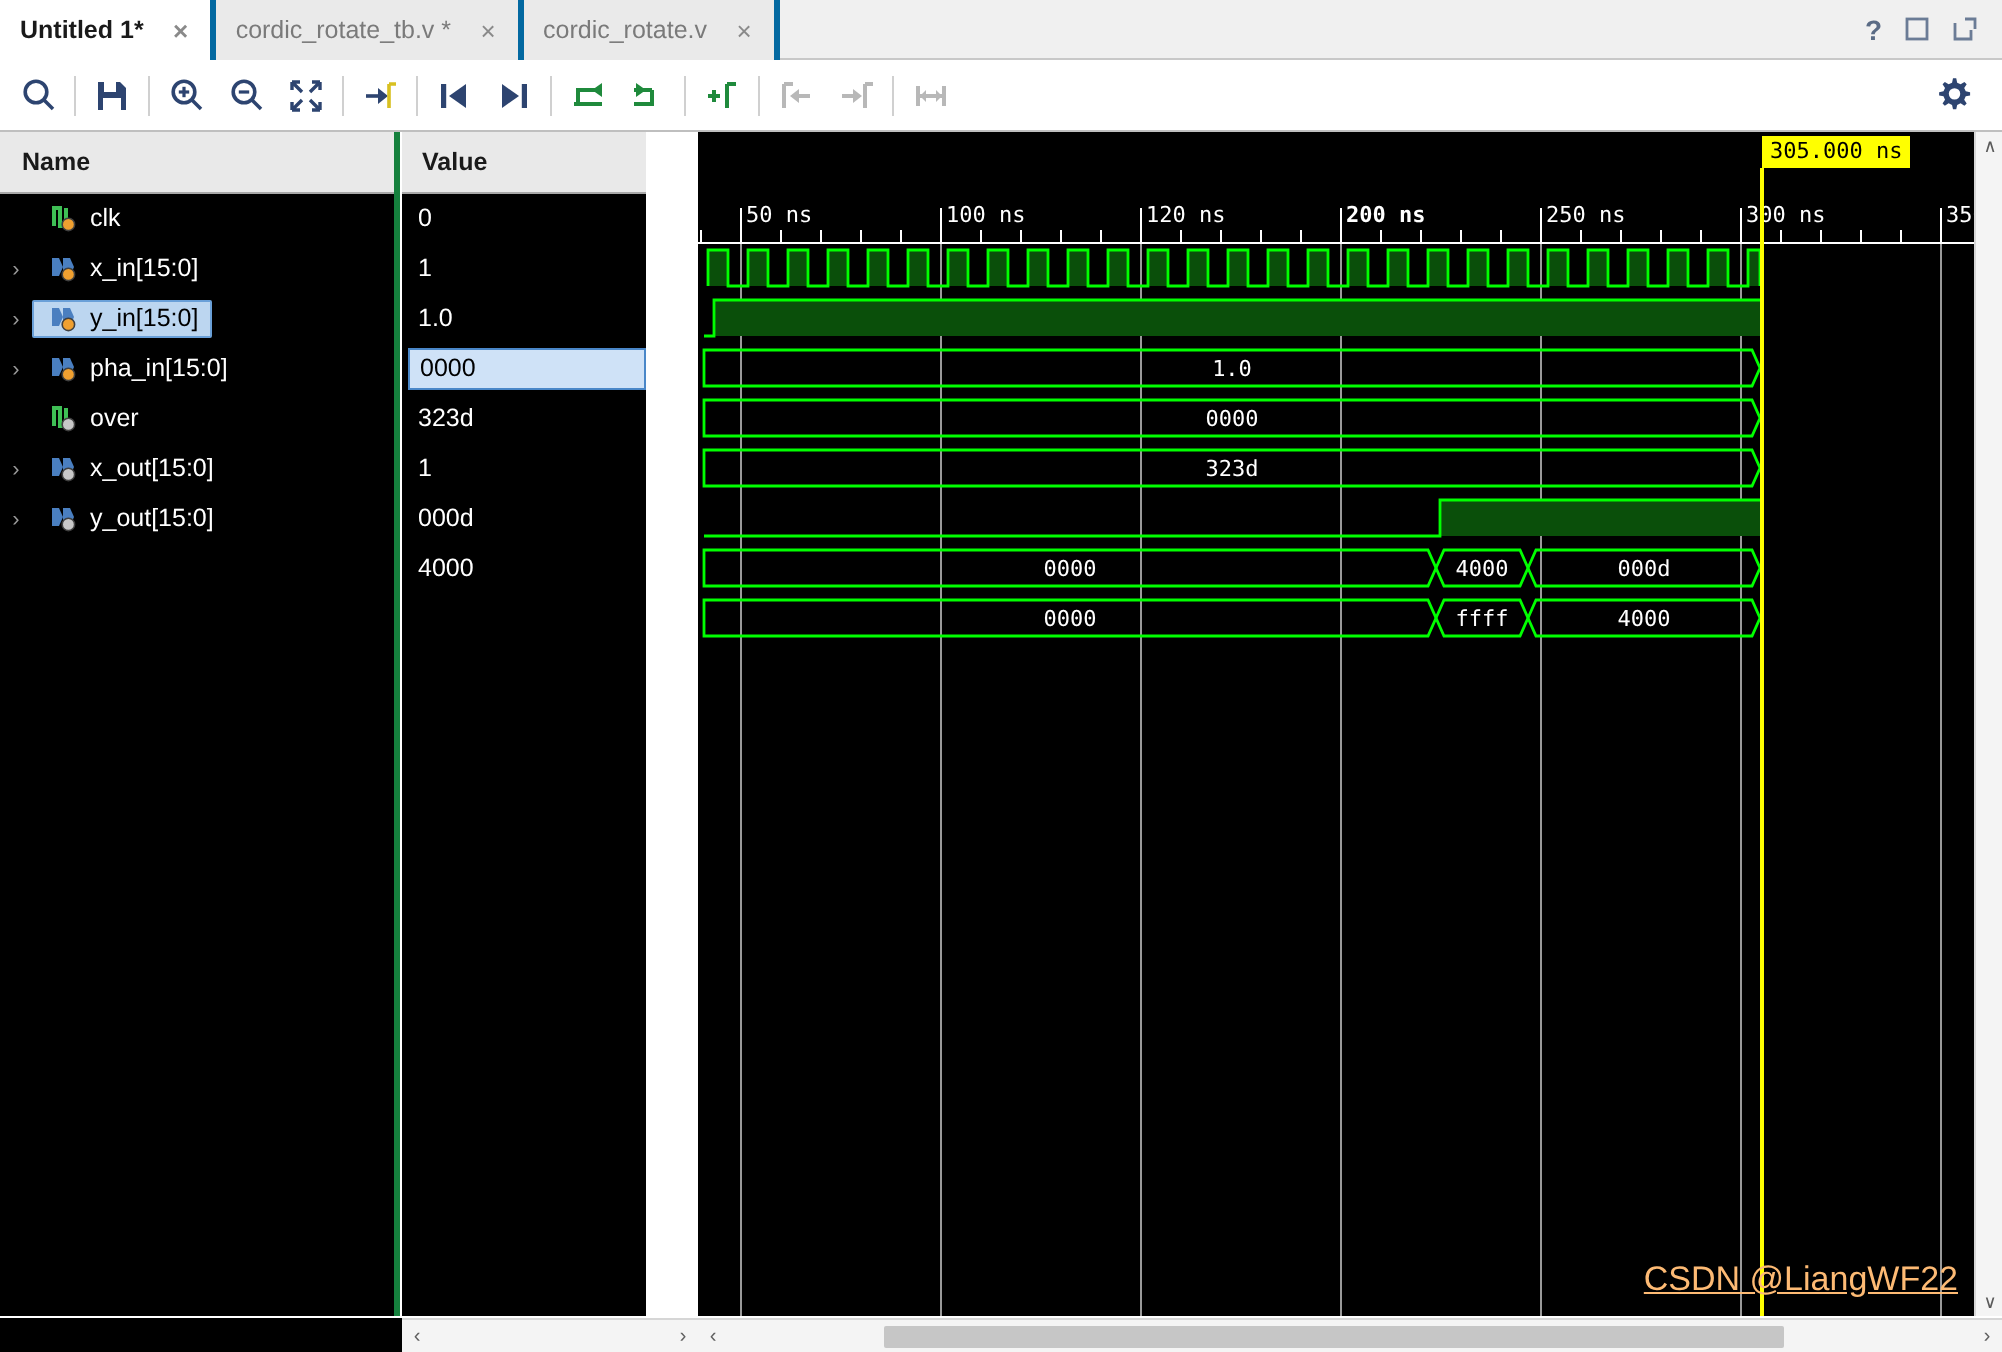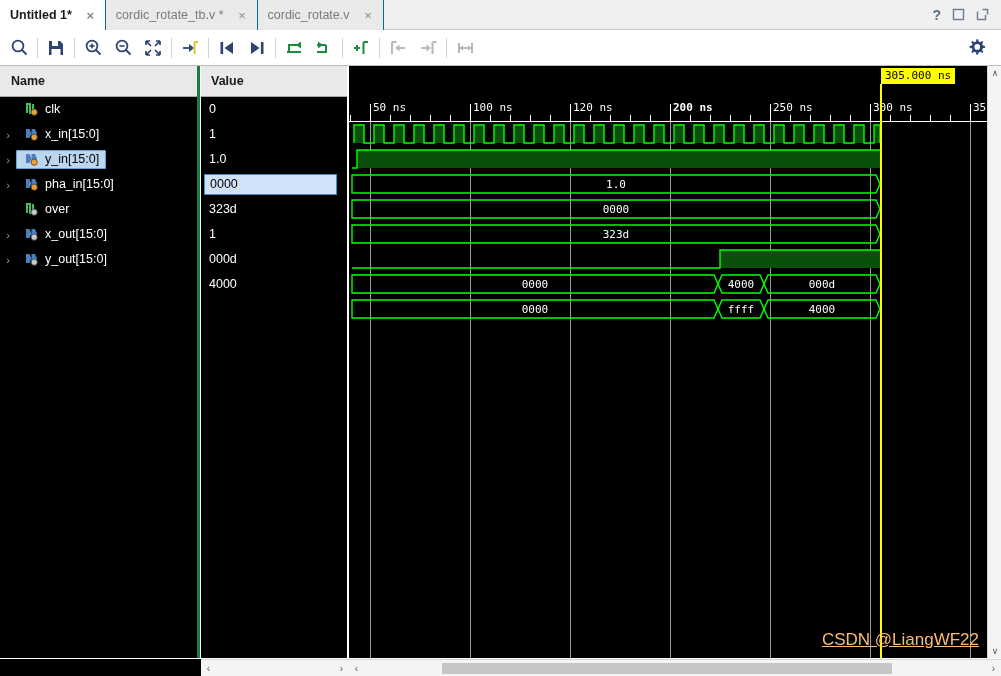--- a/index.html
+++ b/index.html
@@ -14,21 +14,21 @@
 
   
   .tabbar {
     position: absolute; left: 0; top: 0; width: 1001px; height: 30px;
     background: #f0f0f0; border-bottom: 1px solid #c8c8c8;
     display: flex; align-items: stretch;
   }
   .tab {
     display: flex; align-items: center; height: 30px;
     padding: 0 8px 0 10px; font-size: 12.5px; cursor: default;
-    border-right: 1px solid #0369a1;
+    border-right: 3px solid #0369a1;
   }
   .tab.active { background: #ffffff; color: #1a1a1a; font-weight: bold; }
   .tab.inactive { background: #eaeaea; color: #7a7a7a; }
   .tab-label { white-space: nowrap; }
   .tab-close {
     margin-left: 12px; color: #8a8a8a; font-size: 13px;
     width: 13px; text-align: center; cursor: pointer;
   }
   .tabbar-spacer { flex: 1; }
   .winbtns { display: flex; align-items: center; gap: 11px; padding: 0 12px; }
@@ -46,21 +46,21 @@
   }
   .tb-sep { width: 1px; height: 20px; background: #d0d0d0; margin: 0 3px; }
   .tb-spacer { flex: 1; }
 
   
   .name-panel {
     position: absolute; left: 0; top: 66px; width: 200px; height: 592px;
     background: #000000; border-right: 3px solid #15803d;
   }
   .value-panel {
-    position: absolute; left: 201px; top: 66px; width: 146px; height: 592px;
+    position: absolute; left: 201px; top: 66px; width: 122px; height: 592px;
     background: #000000;
   }
   .wave-panel {
     position: absolute; left: 349px; top: 66px; width: 652px; height: 592px;
     background: #000000; overflow: hidden;
   }
 
   .col-header {
     height: 31px; background: #e9e9e9; border-bottom: 1px solid #a8a8a8;
     display: flex; align-items: center; padding-left: 11px;

